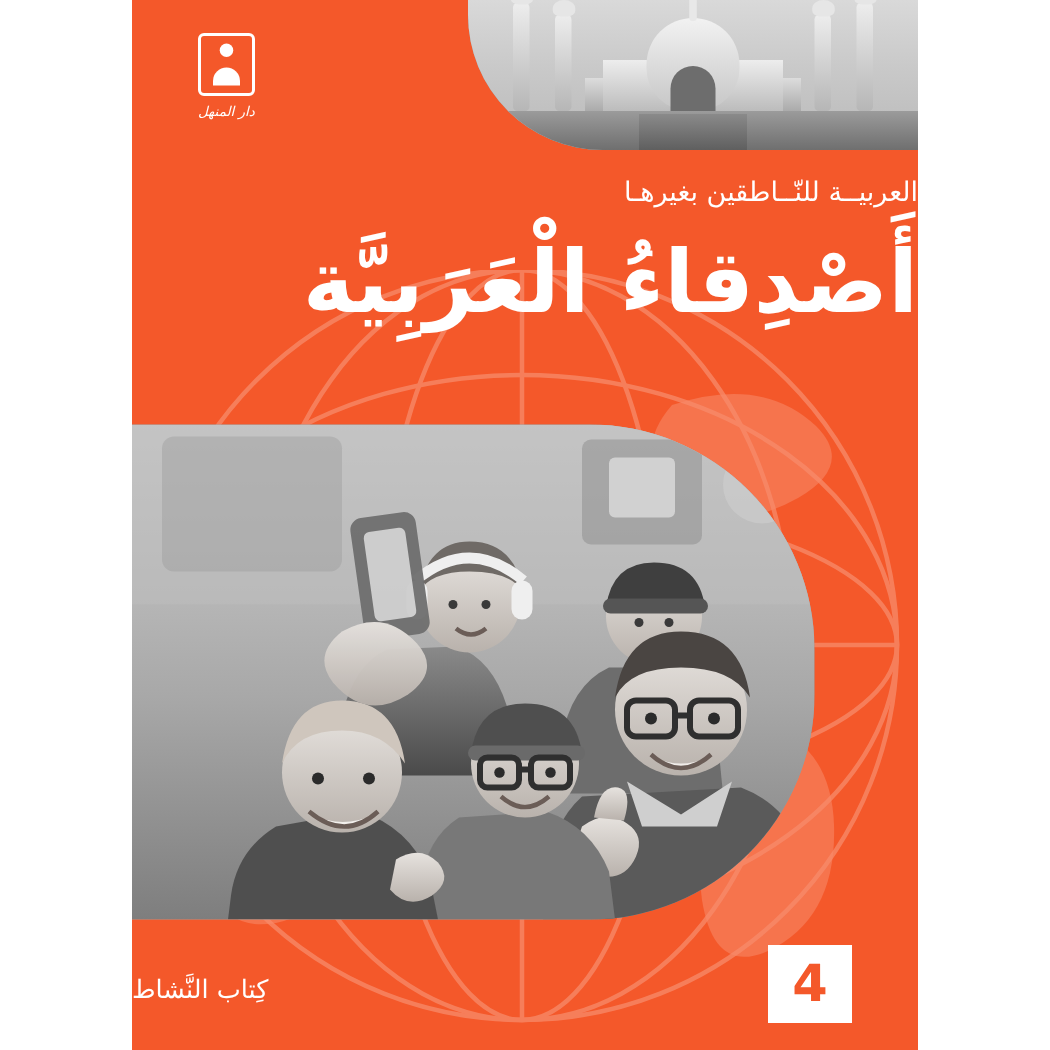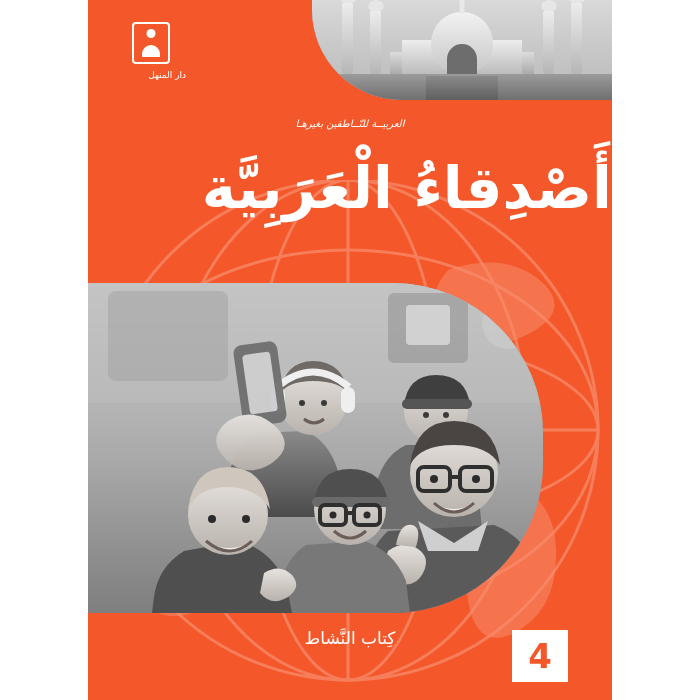--- a/index.html
+++ b/index.html
@@ -100,21 +100,23 @@
   }
   .taj .sidewing.left{ left:78px; }
   .taj .sidewing.right{ right:78px; }
 
   
   .logo {
     position: absolute;
     left: 28px;
     top: 22px;
     width: 70px;
+    text-align: center;
     color: #ffffff;
+    font-style: italic;
   }
   .logo .mark {
     width: 34px; height: 38px;
     margin: 0 auto 6px auto;
     border: 2px solid #ffffff;
     border-radius: 4px;
     position: relative;
   }
   .logo .mark:before{
     content:""; position:absolute; left:50%; transform:translateX(-50%);
@@ -132,26 +134,25 @@
     letter-spacing: .2px;
     direction: rtl;
     font-family: "DejaVu Sans", sans-serif;
   }
 
   
   .subtitle {
     position: absolute;
     left: 0; right: 0;
     top: 118px;
-    text-align: center;
+    text-align: right;
     color: #ffffff;
-    font-size: 10px;
+    font-size: 18px;
     direction: rtl;
     font-family: "DejaVu Sans", sans-serif;
-    font-style: italic;
   }
   .maintitle {
     position: absolute;
     left: 0; right: 0;
     top: 152px;
     text-align: right;
     color: #ffffff;
     font-size: 58px;
     font-weight: bold;
     direction: rtl;
@@ -170,22 +171,22 @@
     border-bottom-right-radius: 150px;
     overflow: hidden;
     background: #9a9a9a;
   }
   .photo svg { display:block; width:100%; height:100%; }
 
   
   .caption {
     position: absolute;
     left: 0; right: 0;
-    bottom: 52px;
-    text-align: center;
+    bottom: 30px;
+    text-align: left;
     color: #ffffff;
     font-size: 17px;
     direction: rtl;
     font-family: "DejaVu Sans", sans-serif;
   }
   
   .level {
     position: absolute;
     right: 44px;
     bottom: 18px;

